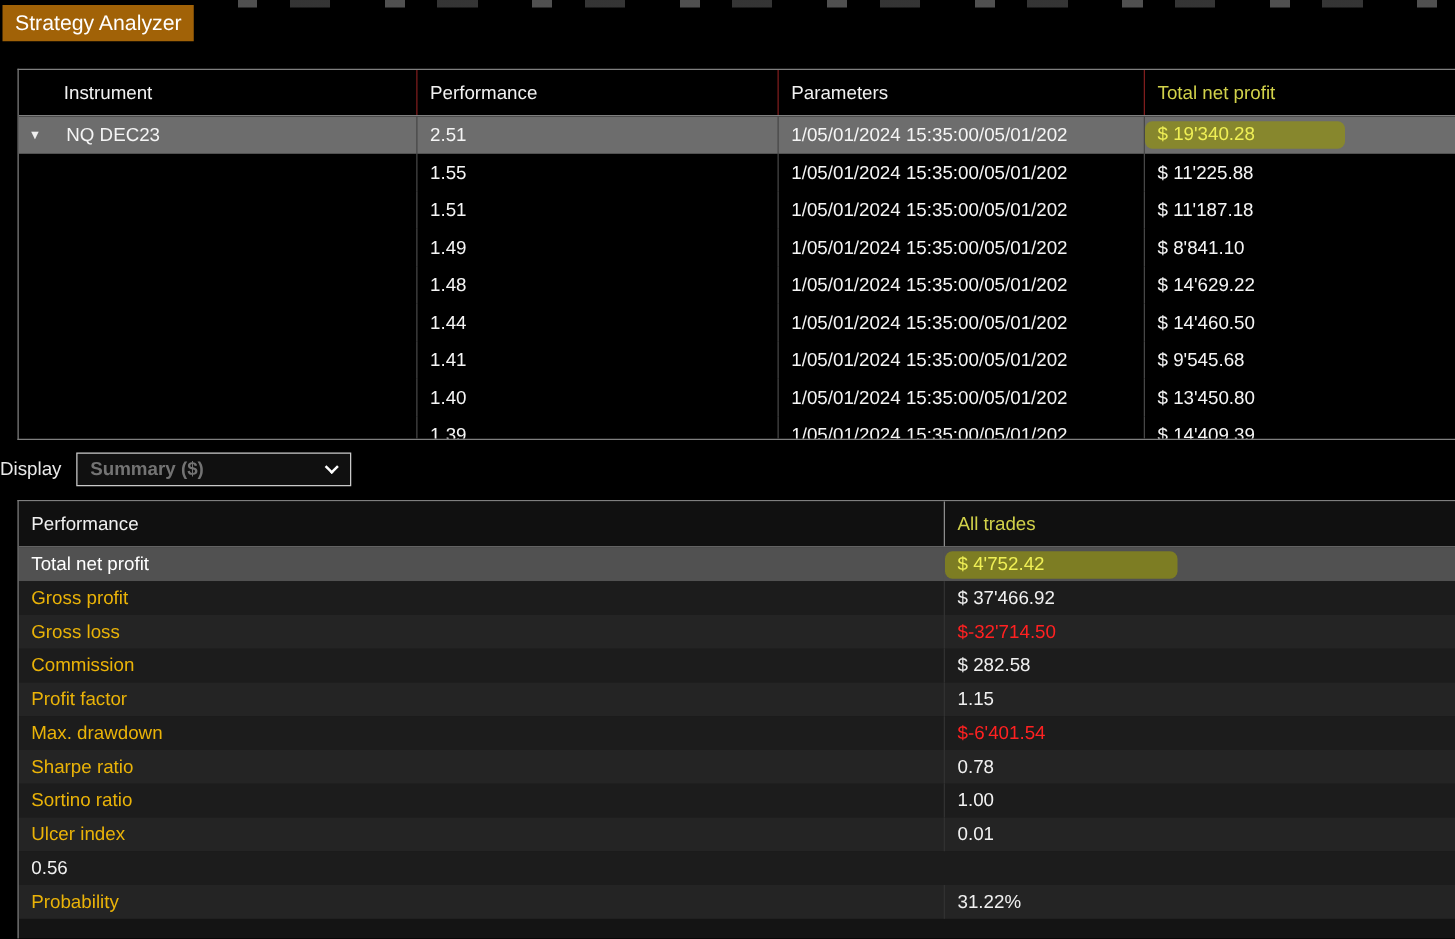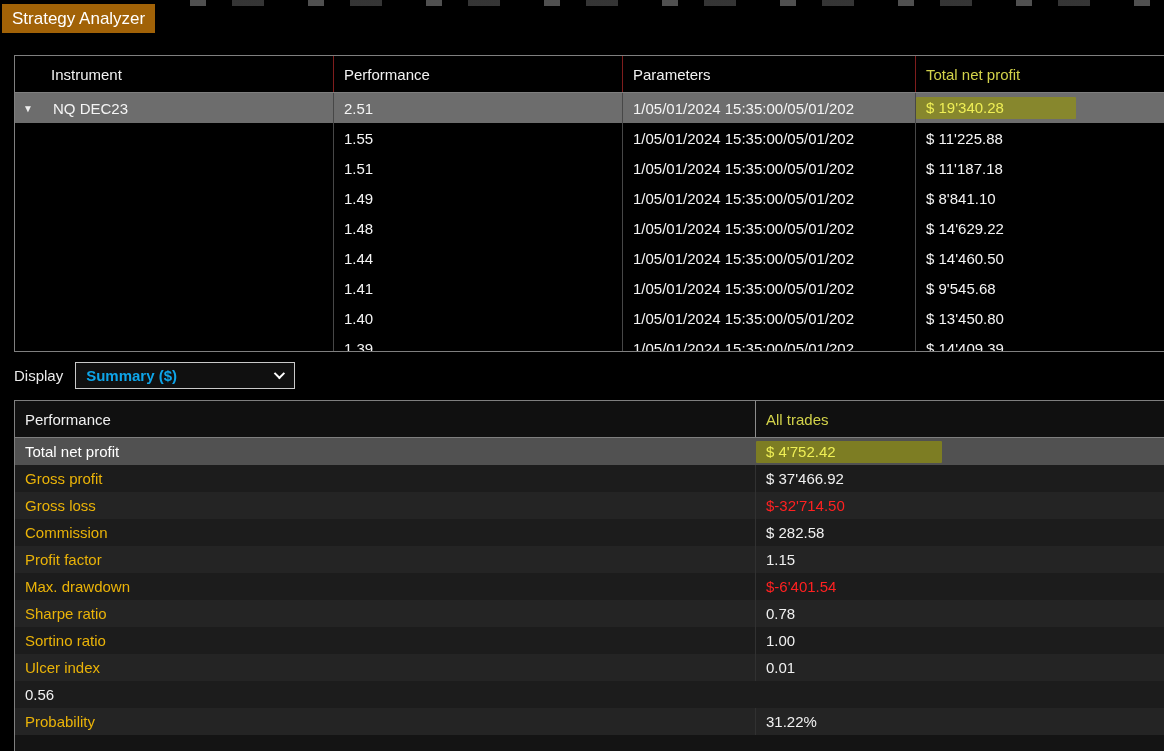--- a/index.html
+++ b/index.html
@@ -29,30 +29,30 @@
   .trow.sel { background:#6d6d6d; }
   .cell { display:flex; align-items:center; font-size:15px; color:#f5f5f5; border-right:1px solid #474747; overflow:hidden; white-space:nowrap; }
   .cell.ci { width:319px; padding-left:8px; }
   .cell.cp { width:289px; padding-left:10px;text-align:right; }
   .cell.cr { width:293px; padding-left:10px; }
   .cell.cv { flex:1; border-right:none; padding-left:0; }
   .arrow { font-size:10px; color:#efefef; margin-right:16px; width:14px; }
   .vt { display:inline-block; padding-left:10px; }
 
   
-  .hl { background:rgba(152,152,6,.62); color:#efef55; border-radius:1px; line-height:22px; padding-left:10px; }
+  .hl { background:rgba(152,152,6,.62); color:#efef55; border-radius:6px; line-height:22px; padding-left:10px; }
   .hl1 { min-width:160px; }
   .hl2 { min-width:186px; }
 
   
-  .disp { position:absolute; top:361px; left:14px; height:28px; display:flex; align-items:center; }
+  .disp { position:absolute; top:361px; left:0; height:28px; display:flex; align-items:center; }
   .disp-label { color:#eaeaea; font-size:15px; margin-right:12px; }
   .select { width:220px; height:27px; background:#101010; border:1px solid #c9c9c9;
     display:flex; align-items:center; justify-content:space-between; padding:0 10px; cursor:default; }
-  .select .sel-text { color:#0ea5e9; font-size:15px; font-weight:bold; }
+  .select .sel-text { color:#737373; font-size:15px; font-weight:bold; }
   .chev { width:8px; height:8px; border-right:2px solid #fff; border-bottom:2px solid #fff;
     transform:rotate(45deg) translateY(-2px); margin-right:2px; }
 
   
   .t2 { position:absolute; top:400px; left:14px; width:1160px; height:351px;
     border:1px solid #7f7f7f; border-right:none; border-bottom:none; background:#141414; overflow:hidden; }
   .t2-head { display:flex; height:37px; border-bottom:1px solid #7f7f7f; background:#101010; }
   .h2 { display:flex; align-items:center; font-size:15px; padding-left:10px; }
   .h2.hm { width:741px; color:#f0f0f0; border-right:1px solid #8c8c8c; }
   .h2.hv { flex:1; color:#d2d24a; }

